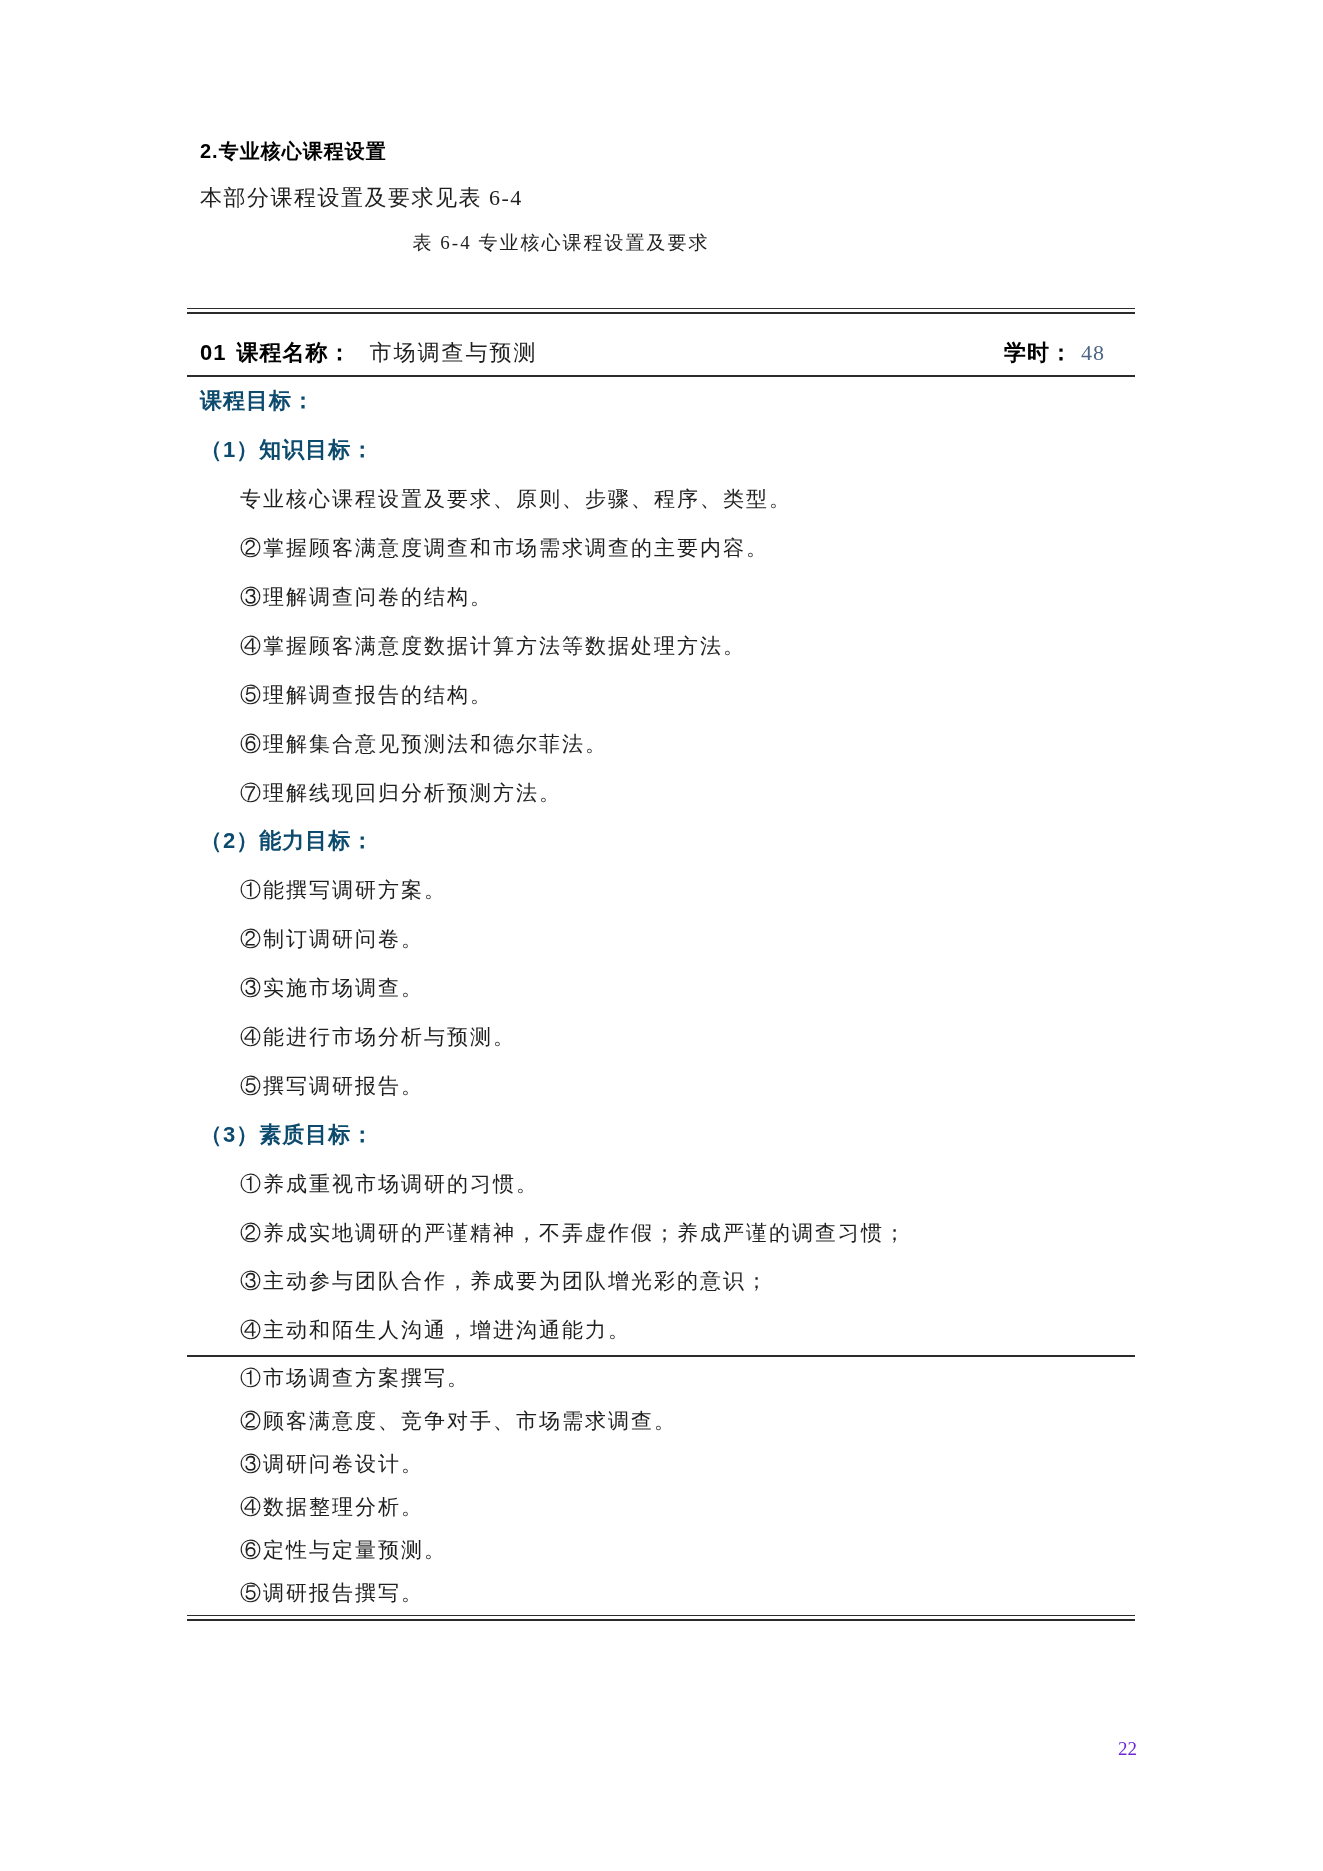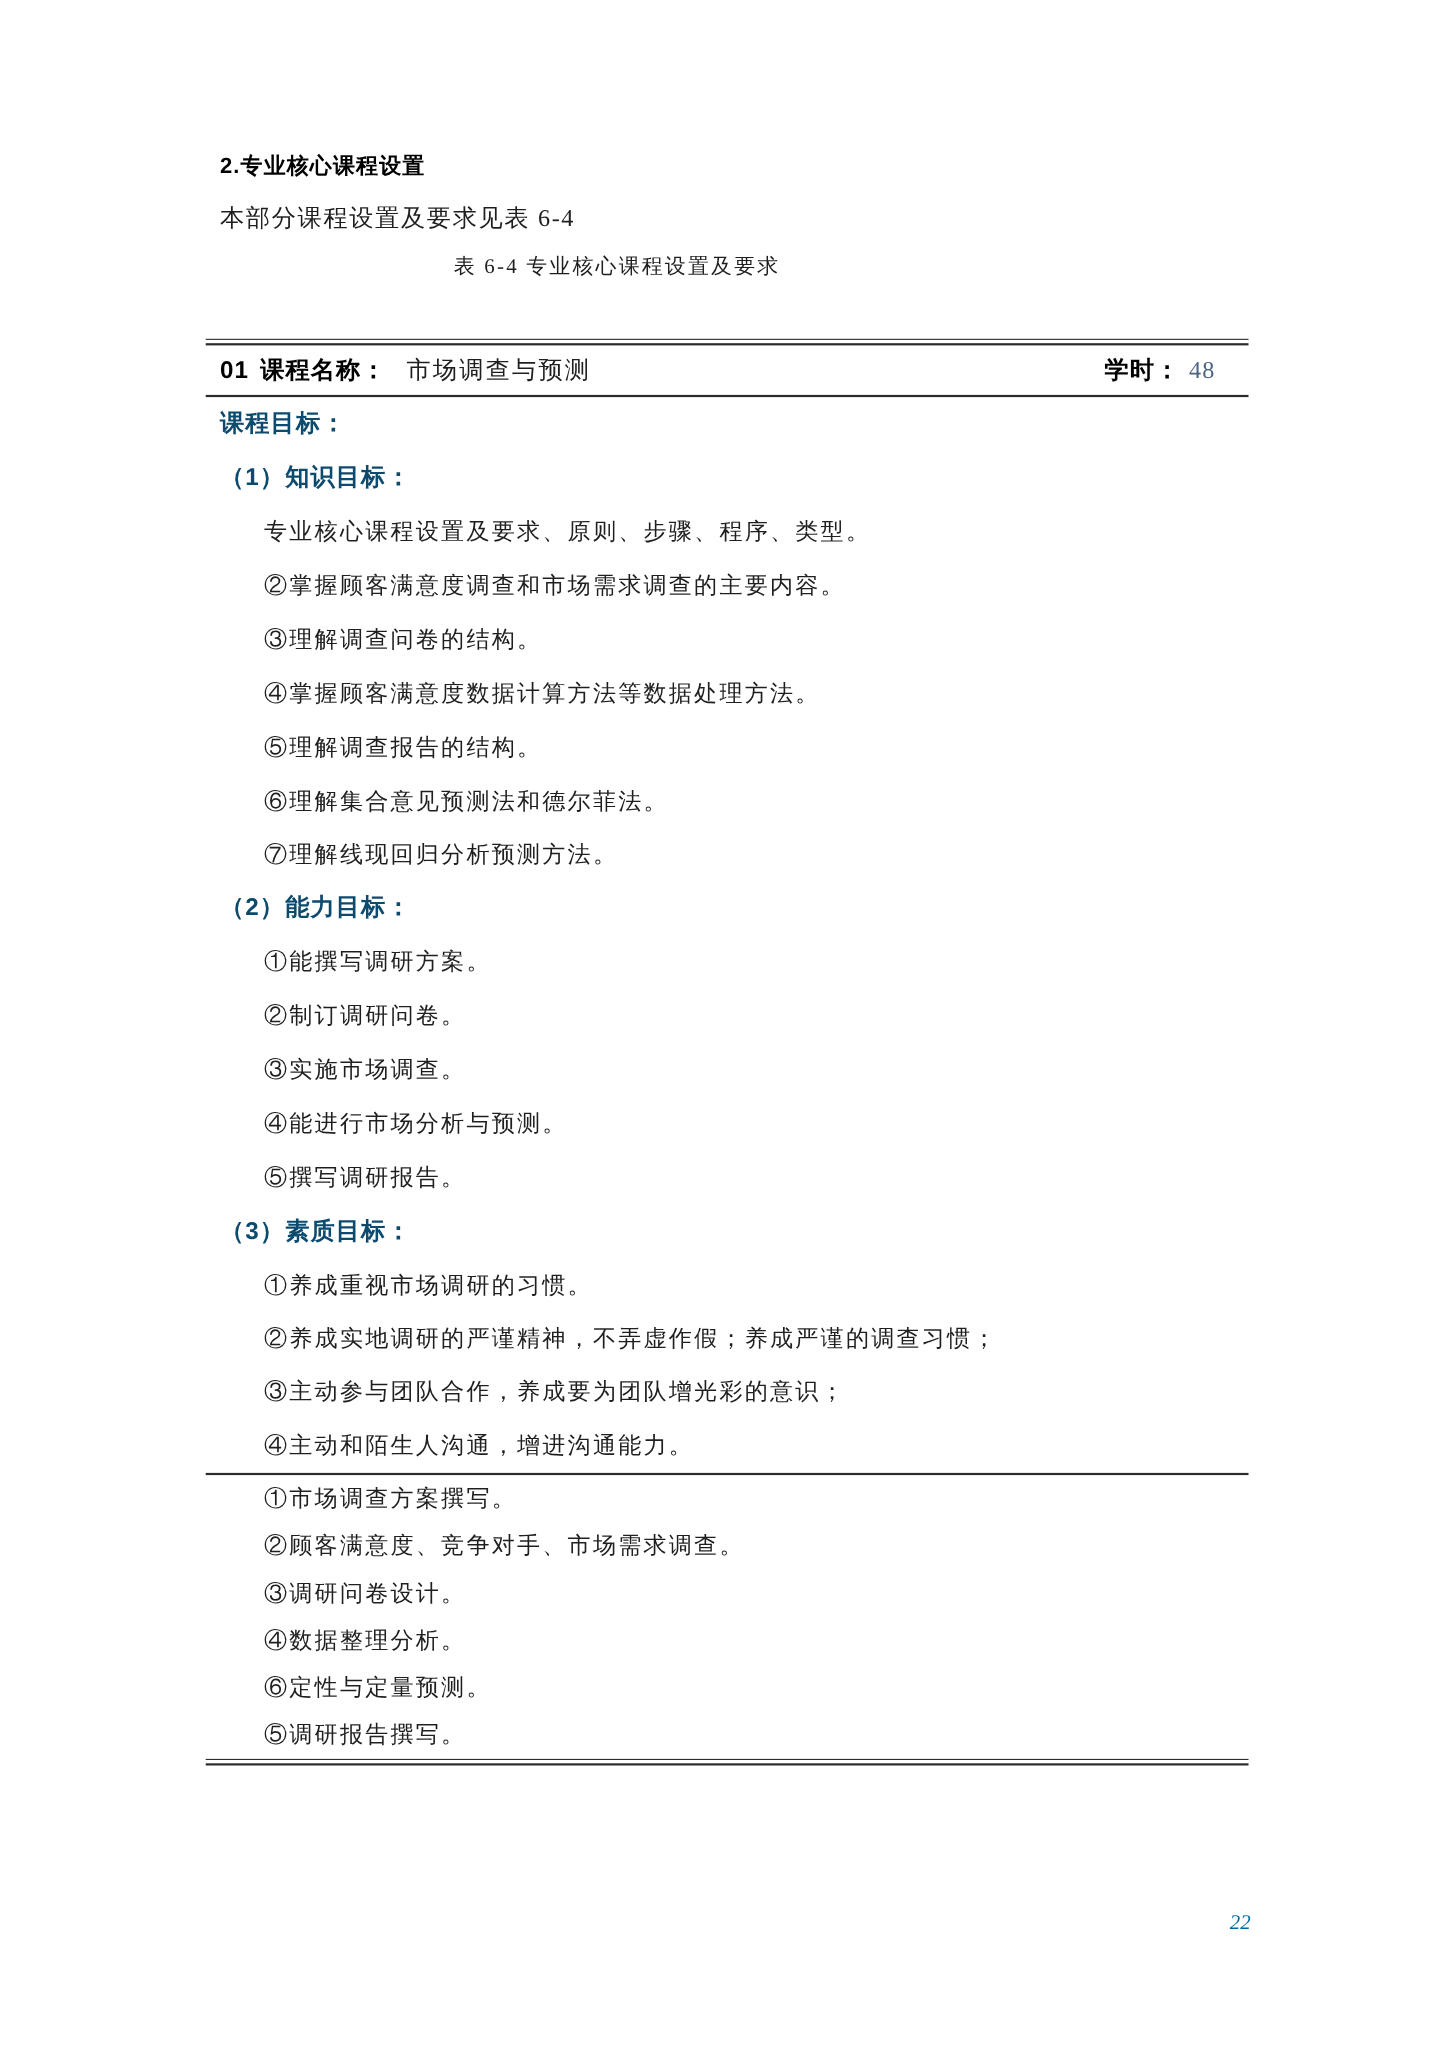--- a/index.html
+++ b/index.html
@@ -48,21 +48,21 @@
     border-bottom:2px solid #2b2b2b;
   }
   .rule-single {
     border-top:2px solid #2b2b2b;
     height:0;
   }
   .course-row {
     height:45px;
     display:flex;
     align-items:center;
-    padding:0 30px 0 13px;
+    padding:16px 30px 0 13px;
     font-size:22px;
   }
   .b {
     font-weight:bold;
     color:#000;
     font-family:"Liberation Sans","DejaVu Sans",sans-serif;
     letter-spacing:1px;
   }
   .course-name { margin-left:18px; letter-spacing:2px; }
   .hours-group { margin-left:auto; display:flex; align-items:center; }
@@ -77,22 +77,21 @@
   .teach-line { height:43px; }
   .teach-title-line { height:40px; }
   .t-title { font-size:22px; font-weight:bold; color:#0c4a6e;
              font-family:"Liberation Sans","DejaVu Sans",sans-serif; letter-spacing:1px; }
   .item { padding-left:53px; font-size:21px; }
   .page-number {
     position:absolute;
     top:1738px;
     right:186px;
     font-size:19px;
-    color:#0369a1;
-    font-style:italic;
+    color:#6d28d9;
   }
 </style>
 </head>
 <body>
 
 <div class="page">
 
   <div class="section-heading">2.专业核心课程设置</div>
 
   <div class="intro-text">本部分课程设置及要求见表 6-4</div>

